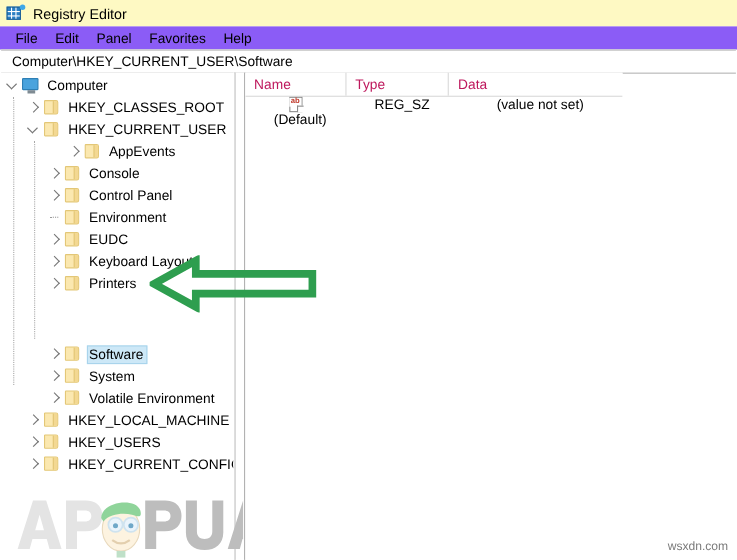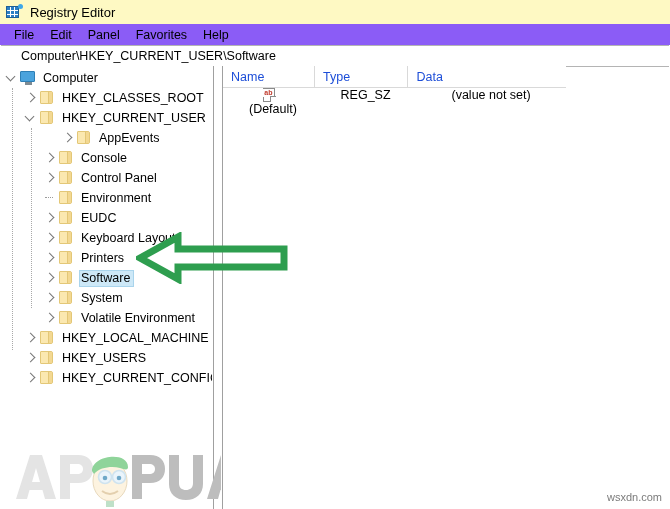--- a/index.html
+++ b/index.html
@@ -77,21 +77,21 @@
   }
 
   
   #addressbar {
     height: 20px;
     margin: 0 1px;
     border-top: 1px solid #b4b4b4;
     border-bottom: 1px solid #b4b4b4;
     display: flex;
     align-items: center;
-    padding-left: 20px;
+    padding-left: 10px;
     background: #ffffff;
     font-size: 12.5px;
     white-space: nowrap;
   }
 
   
   #main {
     position: absolute;
     left: 0; top: 66px;
     width: 566px;
@@ -222,21 +222,21 @@
     align-items: center;
     border-bottom: 1px solid #d9d9d9;
     background: #ffffff;
   }
   #listheader .hcell {
     height: 21px;
     display: flex;
     align-items: center;
     padding-left: 8px;
     font-size: 12.5px;
-    color: #1d4ed8;
+    color: #be185d;
     border-right: 1px solid #d9d9d9;
     box-sizing: border-box;
     cursor: default;
   }
   .row {
     height: 20px;
     display: flex;
     align-items: center;
     white-space: nowrap;
     cursor: default;
@@ -400,21 +400,21 @@
           </span>
           <span class="tlabel">Keyboard Layout</span>
         </div>
         <div class="tnode" style="padding-left: 42px;">
           <span class="twist collapsed"></span>
           <span class="ficon">
             <span class="folder"></span>
           </span>
           <span class="tlabel">Printers</span>
         </div>
-        <div class="tnode selected" style="padding-left: 42px;">
+        <div class="tnode selected" style="padding-left: 42px; margin-top: 44px;">
           <span class="twist collapsed"></span>
           <span class="ficon">
             <span class="folder"></span>
           </span>
           <span class="tlabel">Software</span>
         </div>
         <div class="tnode" style="padding-left: 42px;">
           <span class="twist collapsed"></span>
           <span class="ficon">
             <span class="folder"></span>

